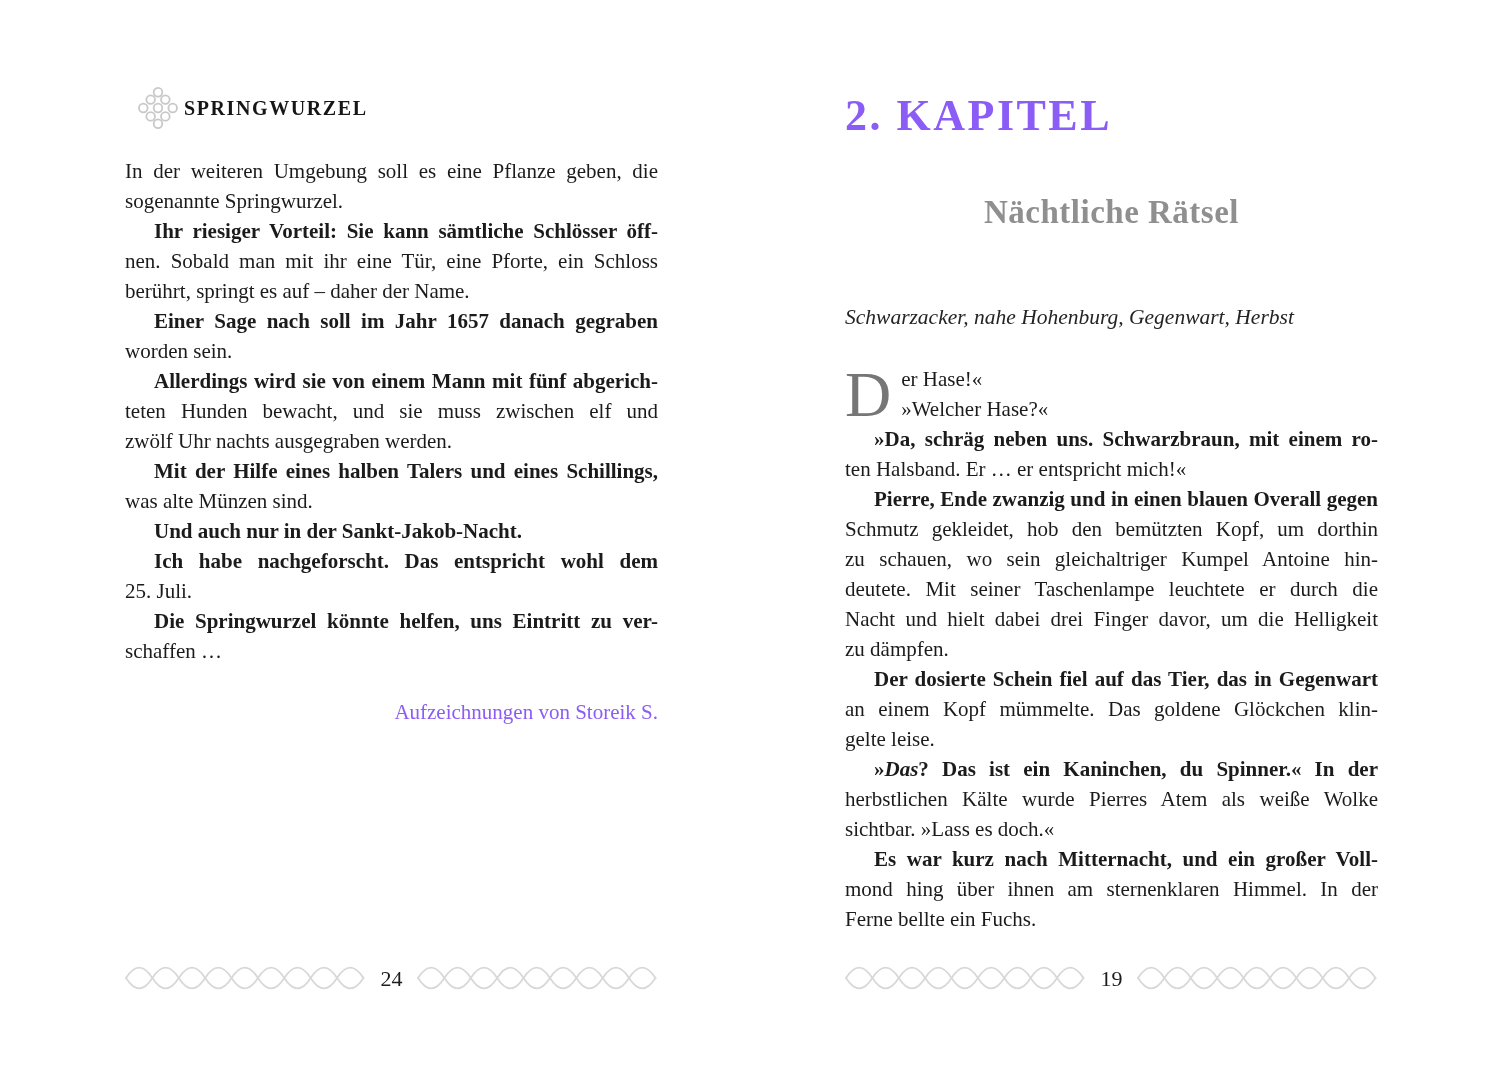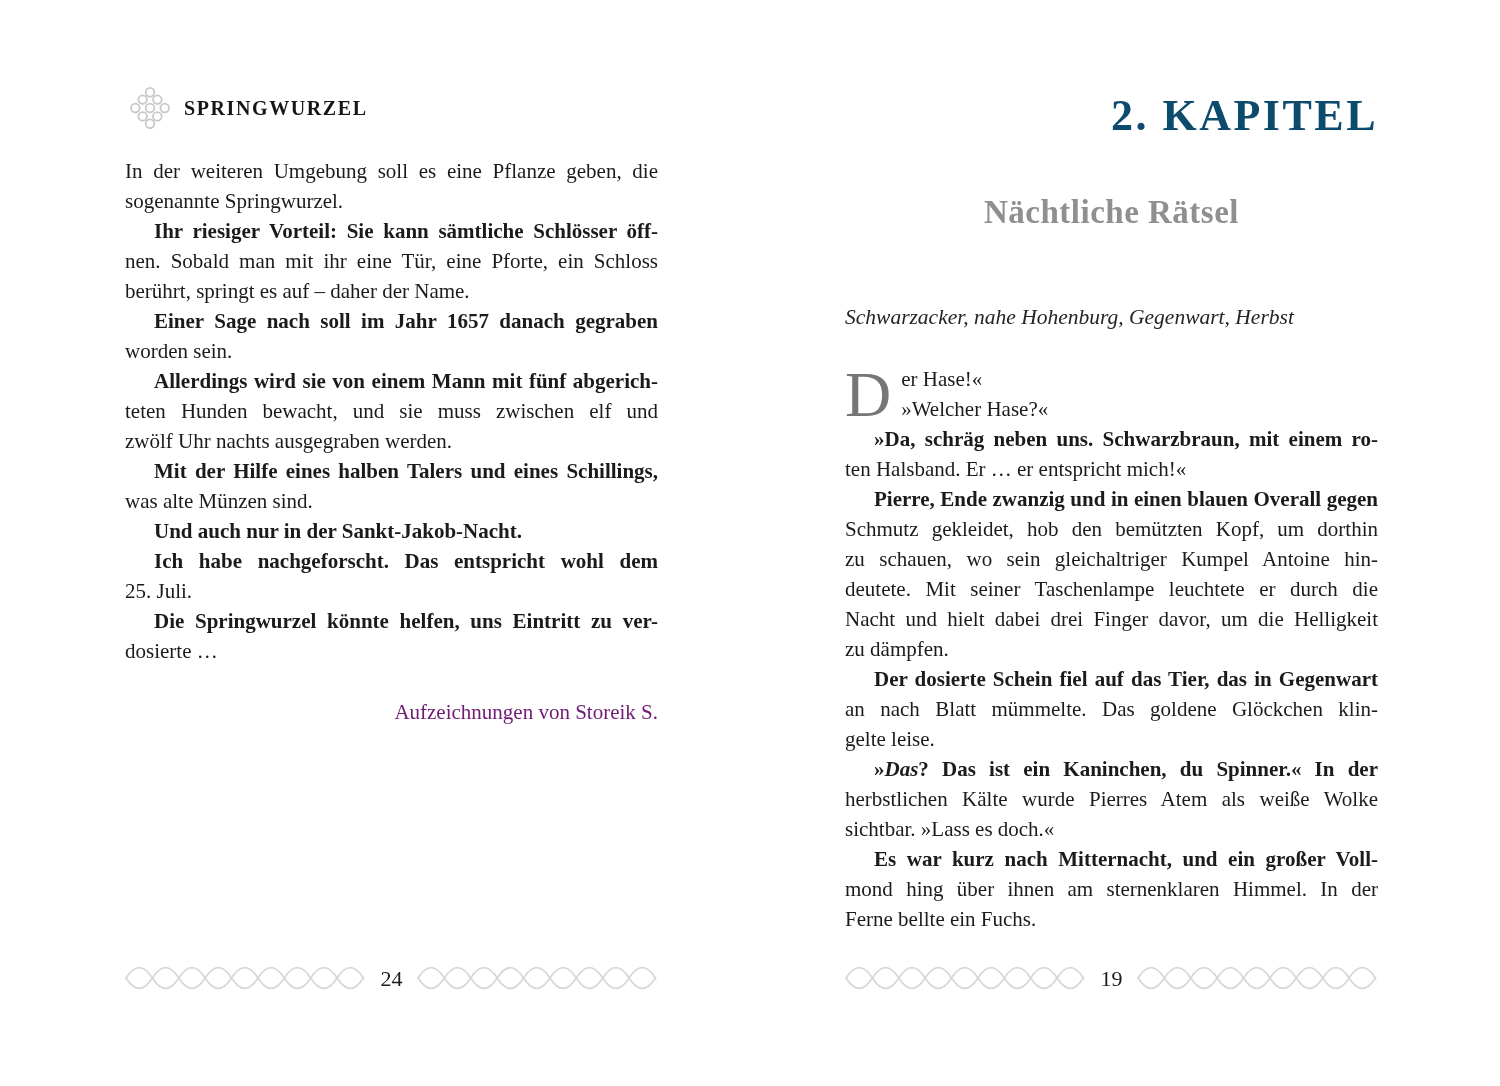--- a/index.html
+++ b/index.html
@@ -6,44 +6,44 @@
   body{
     width:1500px;height:1086px;background:#ffffff;
     font-family:"Liberation Serif", serif;color:#1c1c1c;
   }
   .spread{position:relative;width:1500px;height:1086px;overflow:hidden;background:#ffffff;}
   .page{position:absolute;top:0;width:533px;height:1086px;}
   #pageLeft{left:125px;}
   #pageRight{left:845px;}
 
   
-  .runhead{position:absolute;top:84px;left:4px;display:flex;align-items:center;gap:13px;justify-content:flex-end;}
+  .runhead{position:absolute;top:84px;left:12px;display:flex;align-items:center;gap:5px;justify-content:flex-end;}
   .runhead .knot{width:42px;height:48px;flex:none;}
   .runhead h1{margin:0;font-size:20px;font-weight:bold;letter-spacing:1.6px;color:#161616;}
 
   
   .bodytext{position:absolute;left:0;right:0;font-size:21px;line-height:30px;color:#1b1b1b;}
   #leftBody{top:156px;}
   #rightBody{top:364px;}
   .para{margin:0;}
   .para + .para{clear:left;}
   .line{text-align:justify;}
   .line.fill{text-align-last:justify;}
   .line.ind{text-indent:29px;font-weight:bold;}
   .dropcap{
     float:left;font-size:64px;line-height:52px;padding:5px 10px 0 0;
     color:#767676;font-family:"Liberation Serif",serif;
   }
 
-  .signature{position:absolute;top:700px;right:0;font-size:21px;color:#701a75;}
+  .signature{position:absolute;top:700px;right:0;font-size:21px;color:#8b5cf6;}
 
   
   .chapnum{
-    position:absolute;top:90px;left:0;right:0;margin:0;text-align:right;
-    font-size:44px;font-weight:bold;letter-spacing:2.5px;color:#0c4a6e;
+    position:absolute;top:90px;left:0;right:0;margin:0;text-align:left;
+    font-size:44px;font-weight:bold;letter-spacing:2.5px;color:#8b5cf6;
     font-family:"Liberation Serif",serif;
   }
   .chaptitle{
     position:absolute;top:178px;left:0;right:0;margin:16px;text-align:center;
     font-size:33px;font-weight:bold;letter-spacing:0.5px;color:#8f8f8f;
   }
   .scene{position:absolute;top:305px;left:0;font-style:italic;font-size:21.5px;color:#242424;}
 
   
   .pfooter{position:absolute;top:966px;left:0;right:0;display:flex;align-items:flex-start;}
@@ -102,21 +102,21 @@
         </div>
         <div class="para">
           <div class="line ind">Und auch nur in der Sankt-Jakob-Nacht.</div>
         </div>
         <div class="para">
           <div class="line fill ind">Ich habe nachgeforscht. Das entspricht wohl dem</div>
           <div class="line">25. Juli.</div>
         </div>
         <div class="para">
           <div class="line fill ind">Die Springwurzel könnte helfen, uns Eintritt zu ver-</div>
-          <div class="line">dosierte …</div>
+          <div class="line">schaffen …</div>
         </div>
       </div>
 
     <div class="signature">Aufzeichnungen von Storeik S.</div>
 
     <footer class="pfooter">
       <span class="braidwrap">
         <svg class="braid" viewBox="0 0 238 22" preserveAspectRatio="none" aria-hidden="true">
             <path d="M1 11 q 13 -19 26 0 q 13 19 26 0 q 13 -19 26 0 q 13 19 26 0 q 13 -19 26 0 q 13 19 26 0 q 13 -19 26 0 q 13 19 26 0 q 13 -19 26 0" fill="none" stroke="#d8d8d8" stroke-width="1.8" stroke-linecap="round"></path>
             <path d="M1 11 q 13 19 26 0 q 13 -19 26 0 q 13 19 26 0 q 13 -19 26 0 q 13 19 26 0 q 13 -19 26 0 q 13 19 26 0 q 13 -19 26 0 q 13 19 26 0" fill="none" stroke="#d8d8d8" stroke-width="1.8" stroke-linecap="round"></path>
@@ -152,21 +152,21 @@
         <div class="para">
           <div class="line fill ind">Pierre, Ende zwanzig und in einen blauen Overall gegen</div>
           <div class="line fill">Schmutz gekleidet, hob den bemützten Kopf, um dorthin</div>
           <div class="line fill">zu schauen, wo sein gleichaltriger Kumpel Antoine hin-</div>
           <div class="line fill">deutete. Mit seiner Taschenlampe leuchtete er durch die</div>
           <div class="line fill">Nacht und hielt dabei drei Finger davor, um die Helligkeit</div>
           <div class="line">zu dämpfen.</div>
         </div>
         <div class="para">
           <div class="line fill ind">Der dosierte Schein fiel auf das Tier, das in Gegenwart</div>
-          <div class="line fill">an nach Blatt mümmelte. Das goldene Glöckchen klin-</div>
+          <div class="line fill">an einem Kopf mümmelte. Das goldene Glöckchen klin-</div>
           <div class="line">gelte leise.</div>
         </div>
         <div class="para">
           <div class="line fill ind">»<i>Das</i>? Das ist ein Kaninchen, du Spinner.« In der</div>
           <div class="line fill">herbstlichen Kälte wurde Pierres Atem als weiße Wolke</div>
           <div class="line">sichtbar. »Lass es doch.«</div>
         </div>
         <div class="para">
           <div class="line fill ind">Es war kurz nach Mitternacht, und ein großer Voll-</div>
           <div class="line fill">mond hing über ihnen am sternenklaren Himmel. In der</div>

